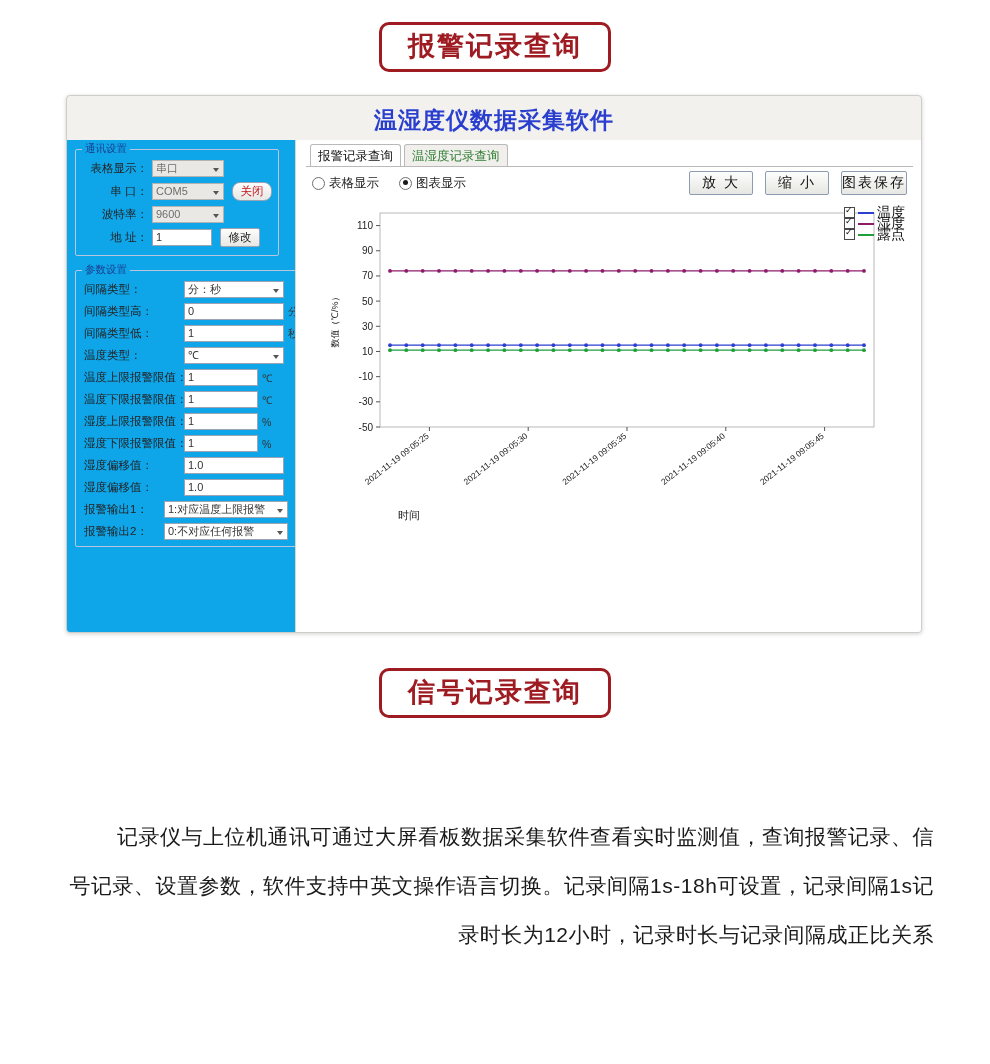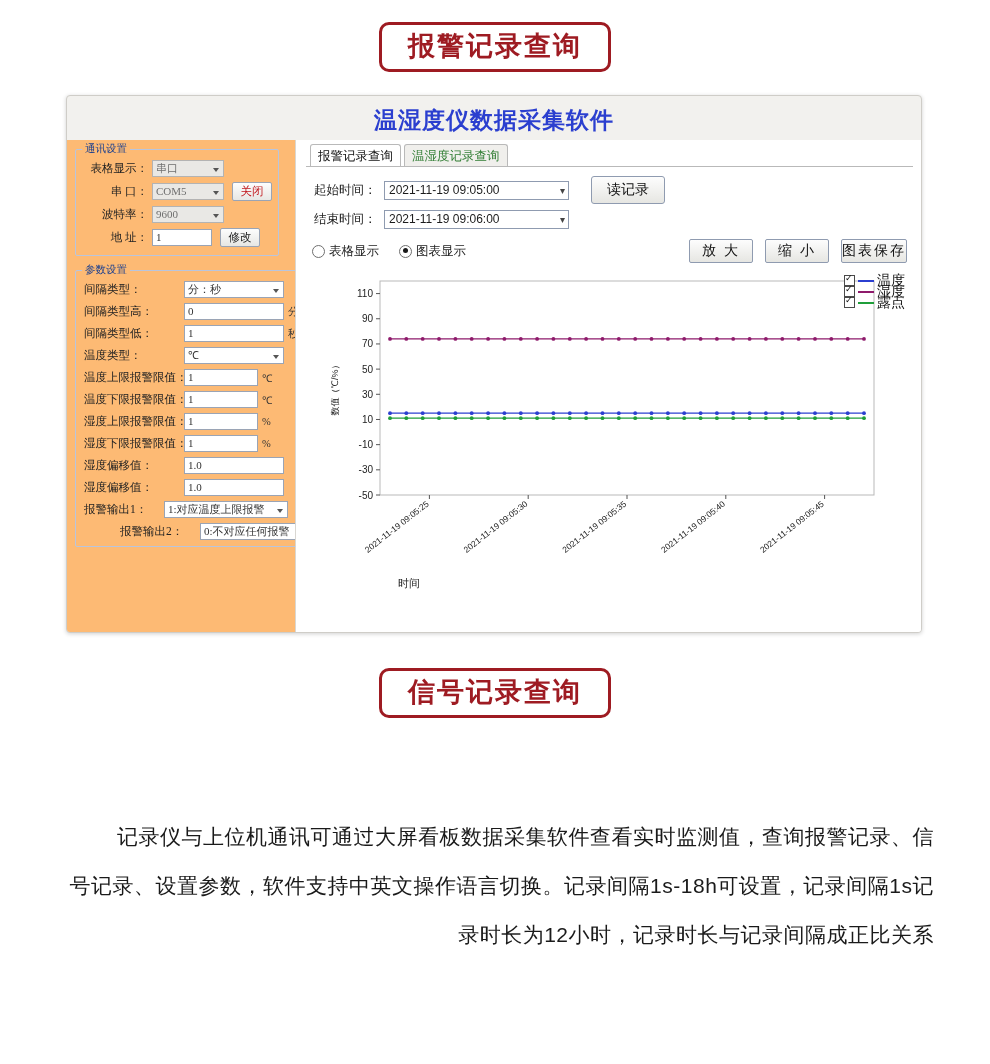--- a/index.html
+++ b/index.html
@@ -66,23 +66,22 @@
     top: 44px; bottom: 0;
     display: flex;
   }
 
   
   .left-panel {
     width: 228px;
     flex: 0 0 228px;
     padding: 2px 22px 0 8px;
     box-sizing: border-box;
-    background: #fdba74;
-    position: relative;
-    font-family: Liberation Serif, serif;
+    background: #0ea5e9;
+    position: relative;
   }
   fieldset.group {
     border: 1px solid #b9c5dd;
     border-radius: 2px;
     margin: 0 0 7px 0;
     padding: 4px 6px 6px 6px;
   }
   fieldset.group > legend {
     font-size: 10.5px;
     color: #1a3f8f;
@@ -140,21 +139,21 @@
     background: linear-gradient(#fdfdfd,#e7e7e4);
     font-size: 11.5px;
     line-height: 17px;
     text-align: center;
     padding: 0 6px;
     box-sizing: border-box;
     color: #222;
     border-radius: 2px;
     cursor: default;
   }
-  .btn.red { color: #c0161c; }
+  .btn.red { color: #c0161c; border-radius: 8px; }
   .unit {
     font-size: 10.5px;
     color: #333;
     margin-left: 4px;
   }
   .w72 { width: 72px; }
   .w74 { width: 74px; }
   .w60 { width: 60px; }
   .w100 { width: 100px; }
   .w124 { width: 124px; }
@@ -434,45 +433,34 @@
         <div class="row">
           <span class="lbl wide">湿度偏移值：</span>
           <span class="ctl w100">1.0</span>
         </div>
 
         <div class="row">
           <span class="lbl wide" style="width:76px;">报警输出1：</span>
           <span class="ctl sel w124">1:对应温度上限报警</span>
         </div>
 
-        <div class="row" style="margin-bottom:0;margin-left:36px;">
+        <div class="row" style="margin-bottom:0;">
           <span class="lbl wide" style="width:76px;">报警输出2：</span>
           <span class="ctl sel w124">0:不对应任何报警</span>
         </div>
       </fieldset>
     </div>
 
     <div class="right-panel">
 
       <div class="tabs">
         <div class="tab active">报警记录查询</div>
         <div class="tab green">温湿度记录查询</div>
       </div>
 
-      <div class="query-rows">
-        <div class="qrow">
-          <span class="qlbl">起始时间：</span>
-          <span class="dtpicker">2021-11-19 09:05:00</span>
-          <span class="read-btn">读记录</span>
-        </div>
-        <div class="qrow">
-          <span class="qlbl">结束时间：</span>
-          <span class="dtpicker">2021-11-19 09:06:00</span>
-        </div>
-      </div>
 
       <div class="display-row">
         <span class="radio">
           <span class="dot"></span>
           <span>表格显示</span>
         </span>
         <span class="radio checked">
           <span class="dot"></span>
           <span>图表显示</span>
         </span>

